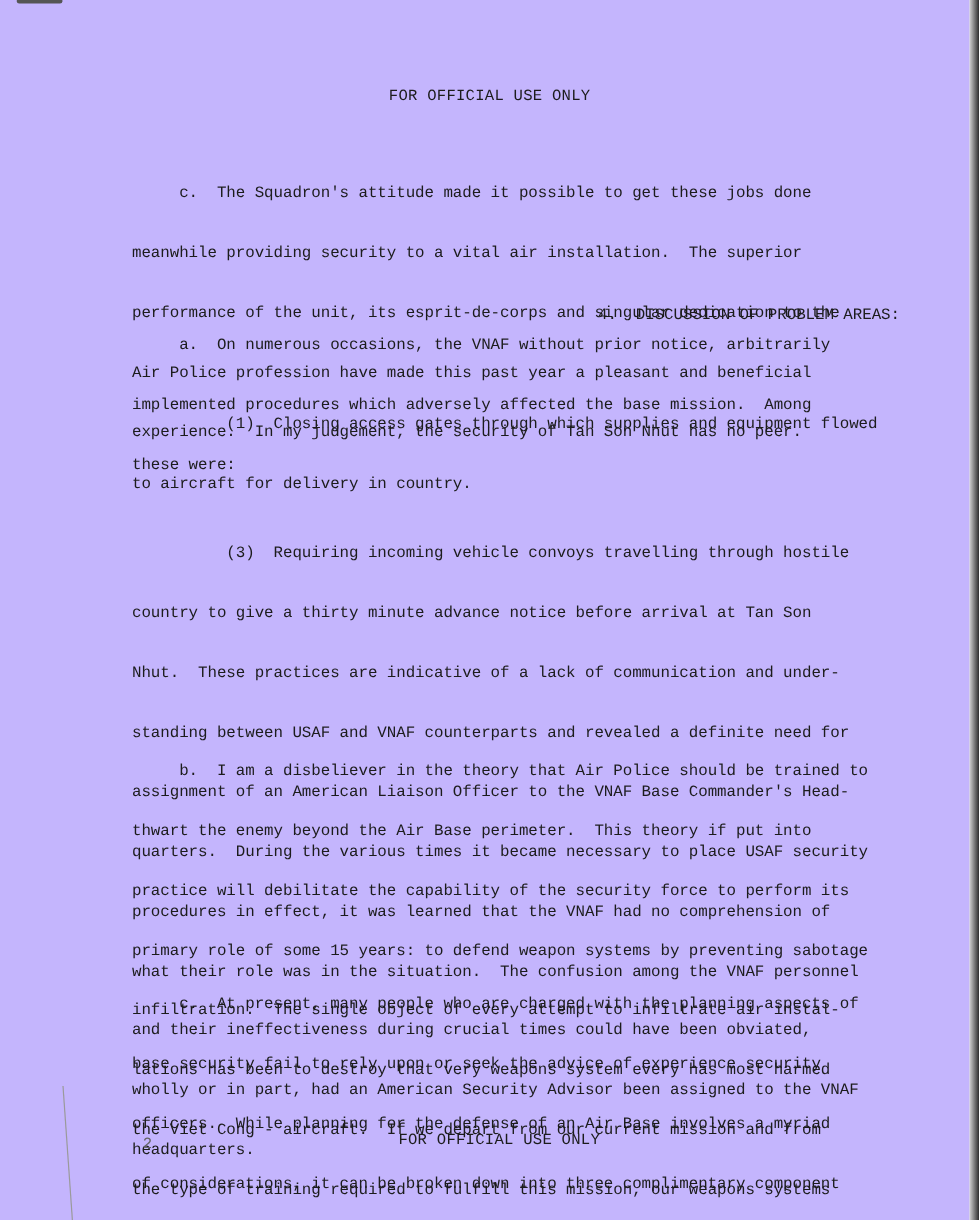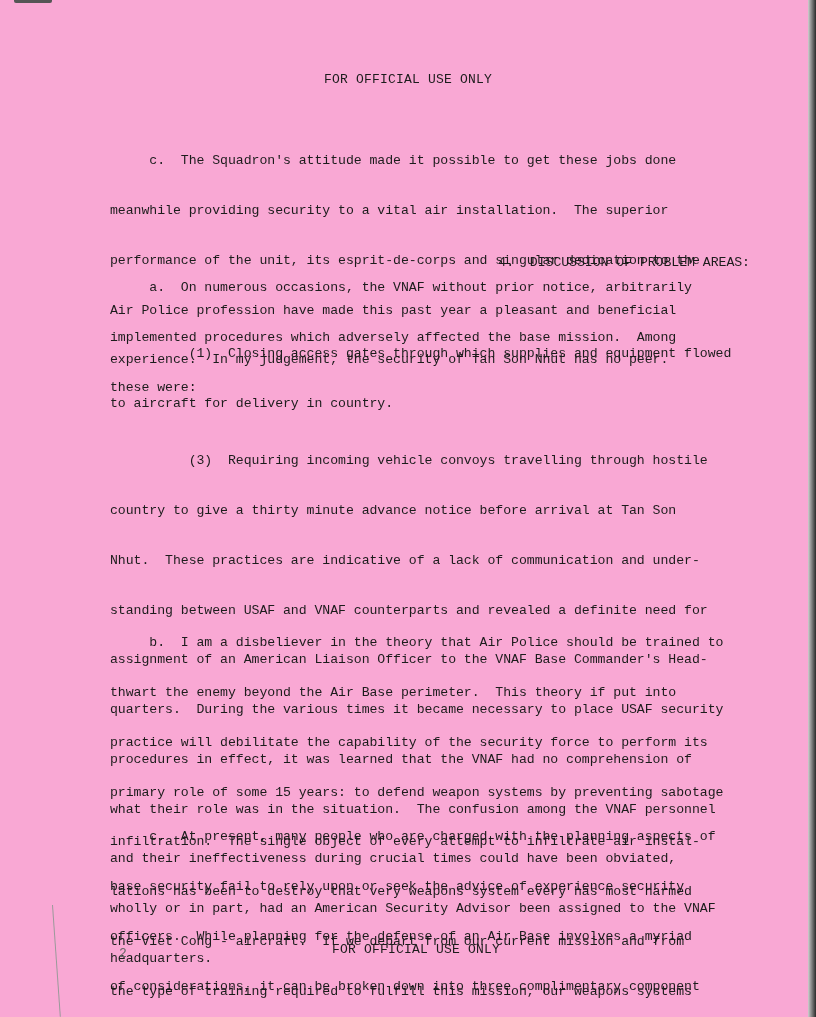--- a/index.html
+++ b/index.html
@@ -14,21 +14,21 @@
       overflow: hidden;
       font-family: "Liberation Mono", "DejaVu Sans Mono", monospace;
       color: #1c1c1c;
     }
     .page {
       position: absolute;
       left: 0;
       top: 0;
       width: 808px;
       height: 1017px;
-      background: #f9a8d4;
+      background: #c4b5fd;
     }
     .right-edge {
       position: absolute;
       right: 0;
       top: 0;
       width: 8px;
       height: 1017px;
       background: linear-gradient(to right, #cfcfcf, #2a2a2a);
     }
     .top-mark {

